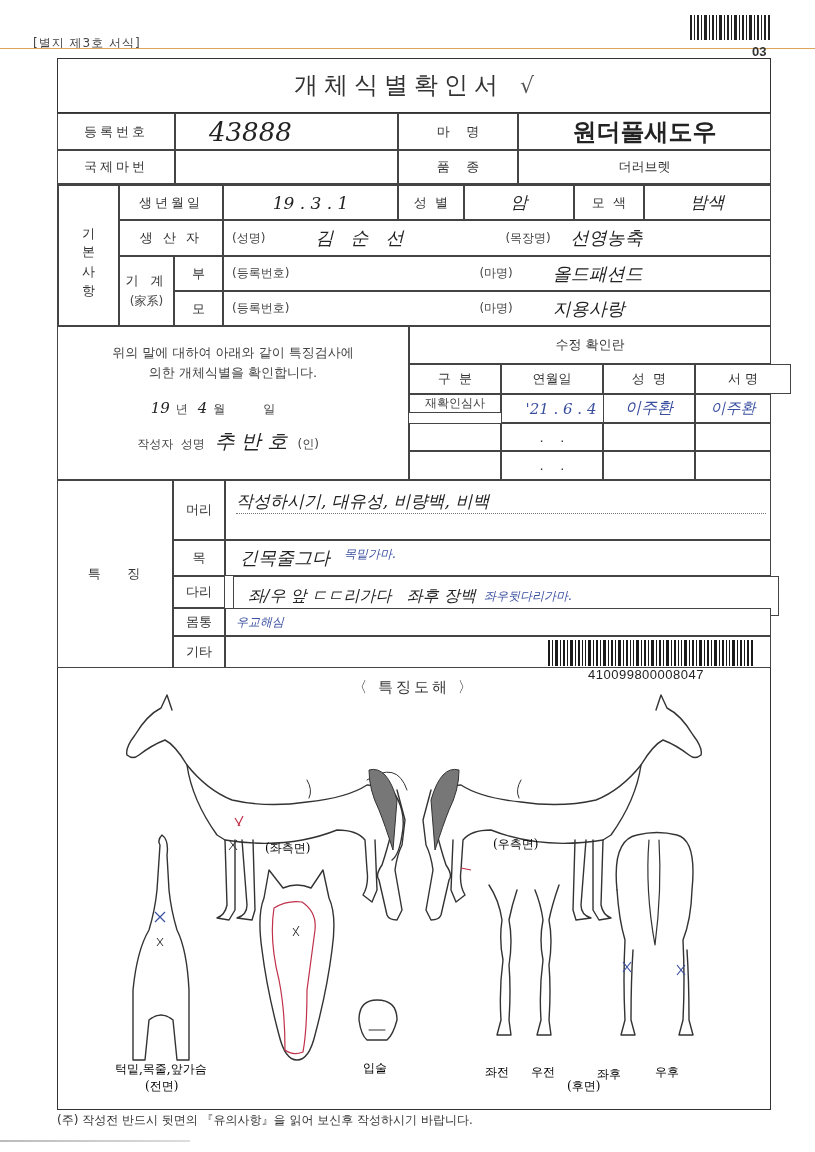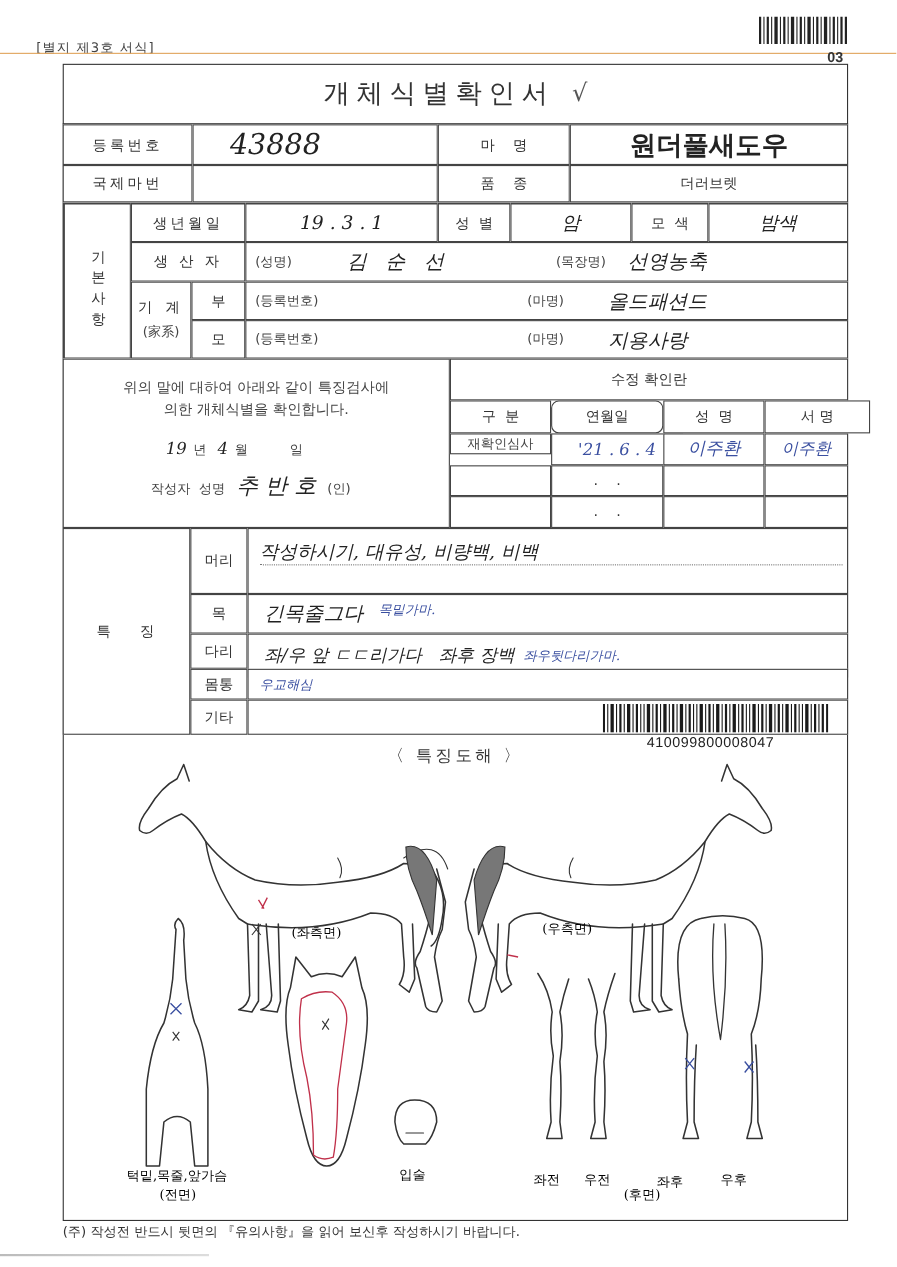--- a/index.html
+++ b/index.html
@@ -127,21 +127,21 @@
   </div>
   <div style="margin-top:10px;display:flex;align-items:baseline;gap:10px;margin-left:-10px;">
     <span class="small" style="white-space:pre;">작성자  성명</span>
     <span class="hand" style="font-size:20px;">추 반 호</span>
     <span class="small">(인)</span>
   </div>
 </div>
 
 <div class="cell" style="left:409px;top:326px;width:362px;height:38px;">수정 확인란</div>
 <div class="cell" style="left:409px;top:364px;width:92px;height:30px;white-space:pre;">구  분</div>
-<div class="cell" style="left:501px;top:364px;width:102px;height:30px;border-radius:7px;">연월일</div>
+<div class="cell" style="left:501px;top:364px;width:102px;height:30px;">연월일</div>
 <div class="cell" style="left:603px;top:364px;width:92px;height:30px;white-space:pre;">성  명</div>
 <div class="cell" style="left:695px;top:364px;width:96px;height:30px;">서 명</div>
 
 <div class="cell small" style="left:409px;top:394px;width:92px;height:19px;">재확인심사</div>
 <div class="cell hand-blue" style="left:501px;top:394px;width:120px;height:29px;font-size:15px;">'21 . 6 . 4</div>
 <div class="cell hand-blue" style="left:603px;top:394px;width:92px;height:29px;font-size:16px;">이주환</div>
 <div class="cell hand-blue" style="left:695px;top:394px;width:76px;height:29px;font-size:15px;">이주환</div>
 
 <div class="cell" style="left:409px;top:423px;width:92px;height:28px;"></div>
 <div class="cell" style="left:501px;top:423px;width:102px;height:28px;white-space:pre;">.    .</div>
@@ -162,21 +162,21 @@
   </div>
 </div>
 
 <div class="cell" style="left:173px;top:540px;width:52px;height:36px;">목</div>
 <div class="cell left-txt" style="left:225px;top:540px;width:546px;height:36px;padding-left:14px;">
   <span class="hand" style="font-size:18px;">긴목줄그다</span>
   <span class="hand-blue" style="font-size:12px;margin-left:14px;margin-top:-8px;">목밑가마.</span>
 </div>
 
 <div class="cell" style="left:173px;top:576px;width:52px;height:32px;">다리</div>
-<div class="cell left-txt" style="left:225px;top:576px;width:546px;height:40px;padding-left:14px;">
+<div class="cell left-txt" style="left:233px;top:576px;width:546px;height:40px;padding-left:14px;">
   <span class="hand" style="font-size:16px;white-space:pre;">좌/우 앞 ㄷㄷ리가다   좌후 장백</span>
   <span class="hand-blue" style="font-size:12px;margin-left:8px;">좌우뒷다리가마.</span>
 </div>
 
 <div class="cell" style="left:173px;top:608px;width:52px;height:28px;">몸통</div>
 <div class="cell left-txt" style="left:225px;top:608px;width:546px;height:28px;padding-left:10px;">
   <span class="hand"></span>
   <span class="hand-blue" style="font-size:12px;">우교해심</span>
 </div>
 

